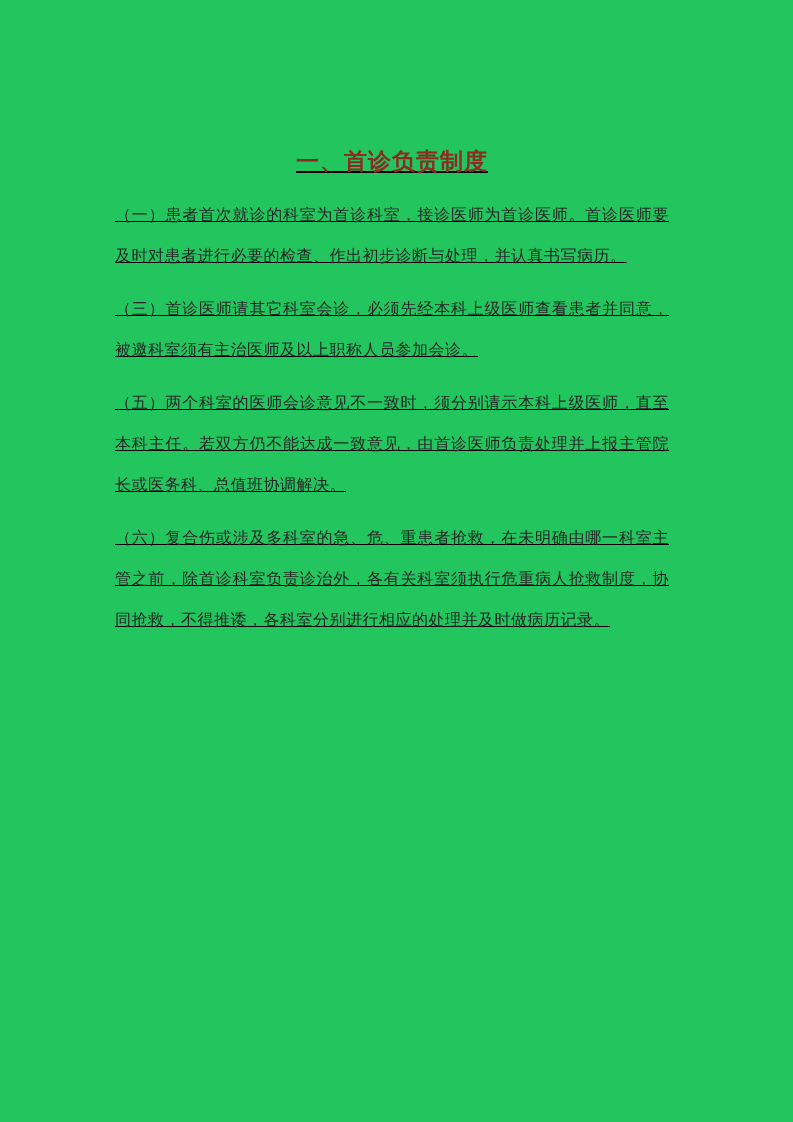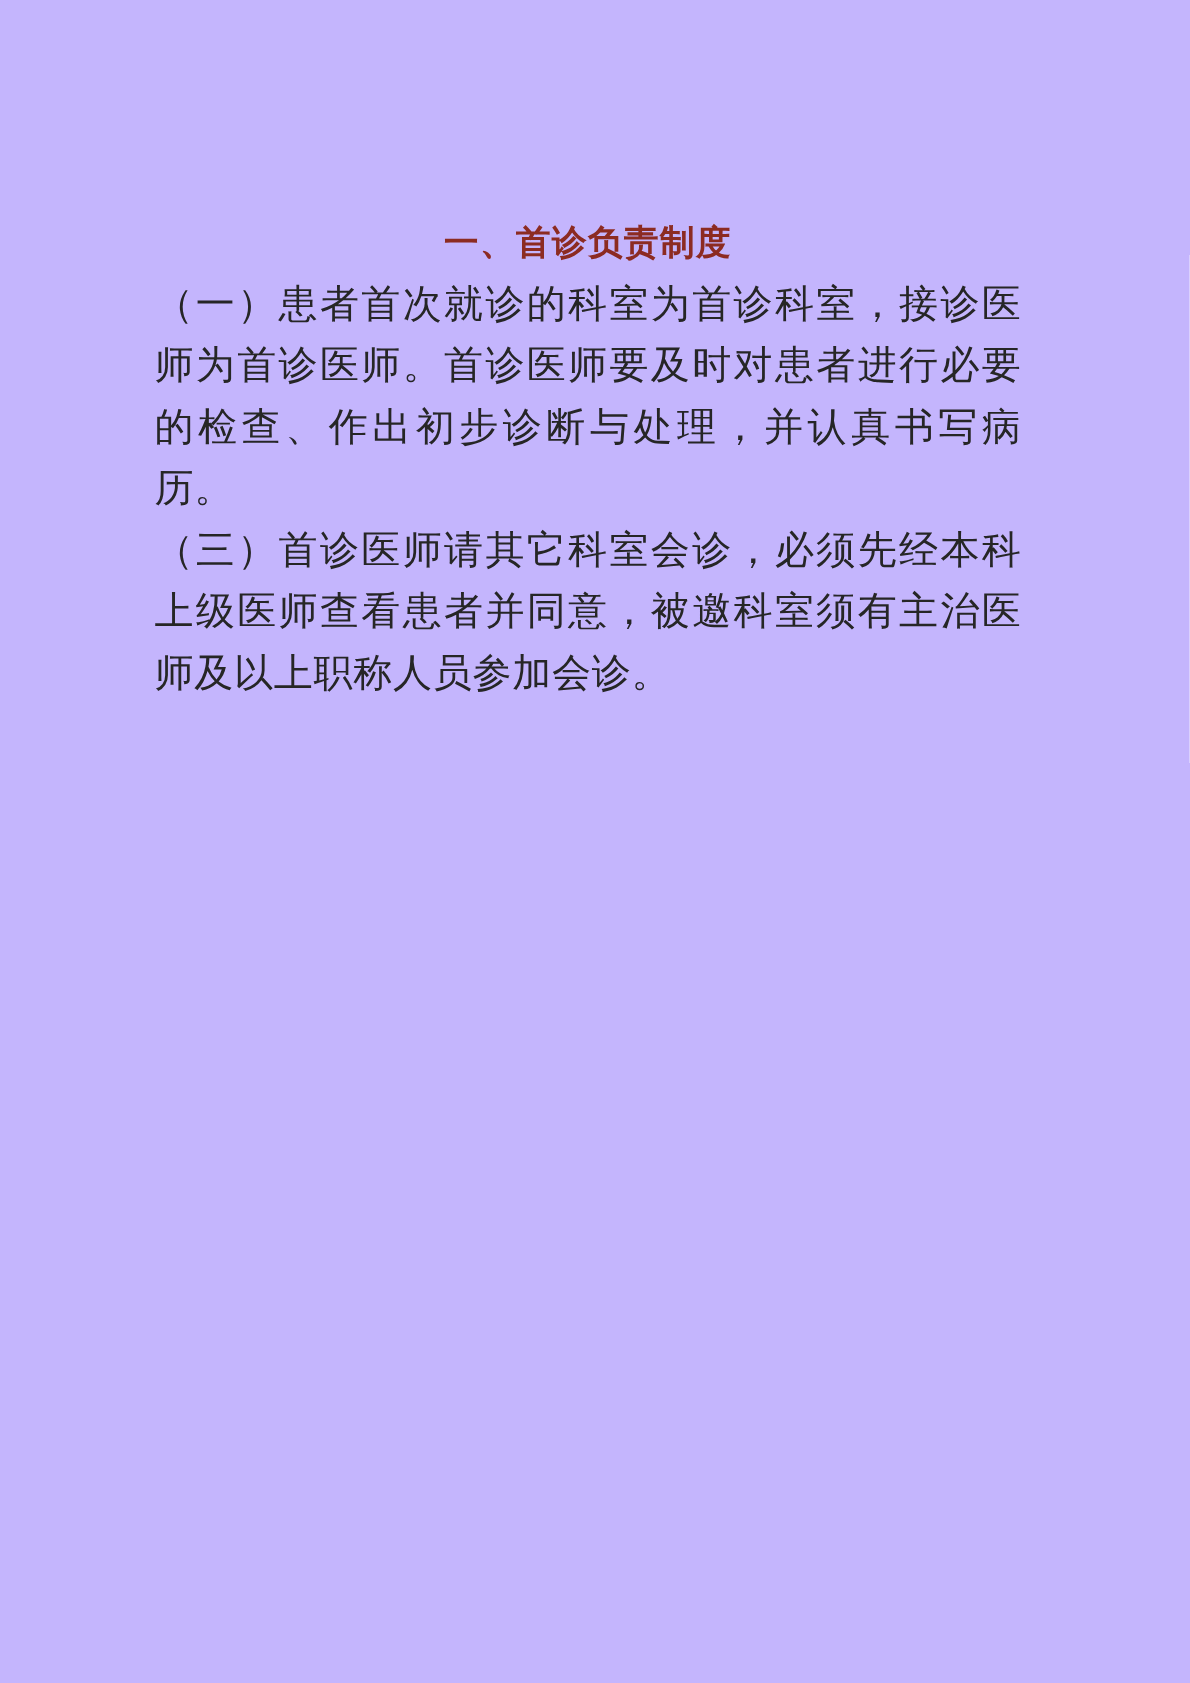--- a/index.html
+++ b/index.html
@@ -11,46 +11,49 @@
     width: 793px;
     height: 1122px;
     overflow: hidden;
     font-family: "Liberation Serif", "DejaVu Serif", serif;
   }
   .page {
     box-sizing: border-box;
     width: 793px;
     height: 1122px;
     padding: 141px 112px 0 103px;
-    background: #c4b5fd;
+    background: #22c55e;
+    text-decoration: underline;
   }
   .doc-title {
     margin: 0;
     font-size: 23px;
     line-height: 41px;
     font-weight: bold;
     text-align: center;
     letter-spacing: 1px;
     color: #8c2b22;
   }
   .doc-paragraph {
-    margin: 0;
-    font-size: 26px;
+    margin: 12px;
+    font-size: 16px;
     line-height: 41px;
     letter-spacing: 0.5px;
     text-align: justify;
     color: #262626;
   }
 </style>
 </head>
 <body>
 
 <div class="page">
   <h1 class="doc-title">一、首诊负责制度</h1>
 
   <p class="doc-paragraph">（一）患者首次就诊的科室为首诊科室，接诊医师为首诊医师。首诊医师要及时对患者进行必要的检查、作出初步诊断与处理，并认真书写病历。</p>
 
 
   <p class="doc-paragraph">（三）首诊医师请其它科室会诊，必须先经本科上级医师查看患者并同意，被邀科室须有主治医师及以上职称人员参加会诊。</p>
 
 
+  <p class="doc-paragraph">（五）两个科室的医师会诊意见不一致时，须分别请示本科上级医师，直至本科主任。若双方仍不能达成一致意见，由首诊医师负责处理并上报主管院长或医务科、总值班协调解决。</p>
 
+  <p class="doc-paragraph">（六）复合伤或涉及多科室的急、危、重患者抢救，在未明确由哪一科室主管之前，除首诊科室负责诊治外，各有关科室须执行危重病人抢救制度，协同抢救，不得推诿，各科室分别进行相应的处理并及时做病历记录。</p>
 </div>
 
 </body></html>

